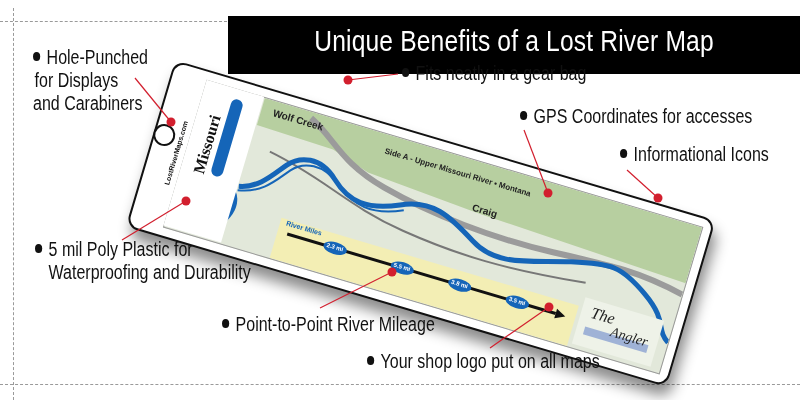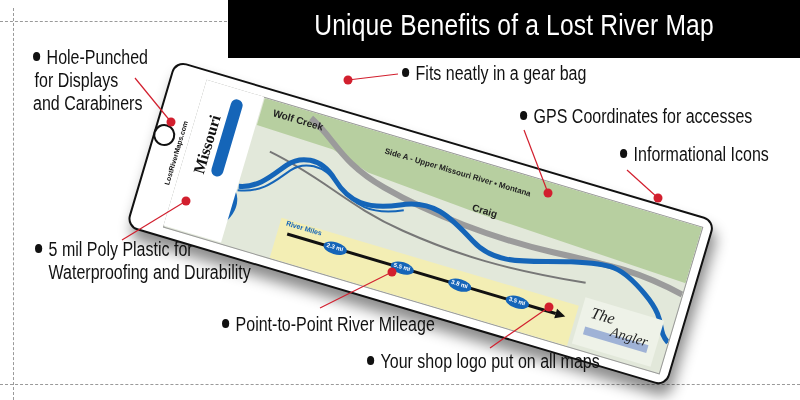--- a/index.html
+++ b/index.html
@@ -1,19 +1,19 @@
 <!DOCTYPE html>
 <html><head>
 <meta charset="utf-8">
 <style>
   html,body{margin:0;padding:0;}
   body{width:800px;height:400px;background:#fff;position:relative;overflow:hidden;font-family:"Liberation Sans",sans-serif;}
   .dash-h{position:absolute;left:0;height:0;border-top:1.5px dashed #9a9a9a;}
   .dash-v{position:absolute;width:0;border-left:1.5px dashed #9a9a9a;}
-  .banner{position:absolute;left:228px;top:0;width:572px;height:58px;background:#000;}
+  .banner{position:absolute;left:228px;top:16px;width:572px;height:58px;background:#000;}
   .banner-title{position:absolute;left:0;right:0;top:8px;text-align:center;color:#fff;font-family:"Liberation Sans Narrow","Liberation Sans",sans-serif;font-size:30px;transform:scaleX(.82);transform-origin:center;letter-spacing:.2px;}
   .callout{position:absolute;color:#111;font-family:"Liberation Sans",sans-serif;font-size:20px;line-height:23px;transform:scaleX(.8);transform-origin:left top;white-space:nowrap;}
   .callout .bullet{display:inline-block;width:9px;height:9px;border-radius:50%;background:#111;margin-right:8px;vertical-align:middle;position:relative;top:-2px;}
   .card-wrap{position:absolute;left:175px;top:60px;width:560px;height:170px;transform:rotate(16.5deg);transform-origin:0 0;}
   .card{position:absolute;left:0;top:0;width:560px;height:170px;background:#fff;border:2px solid #111;border-radius:12px;box-shadow:6px 10px 14px rgba(0,0,0,.45);}
   .hole{position:absolute;left:-2px;top:62px;width:18px;height:18px;border:2px solid #111;border-radius:50%;background:#fff;}
   .map{position:absolute;left:34px;top:8px;width:516px;height:152px;background:#e2e8da;border:1px solid #999;overflow:hidden;}
   .side-strip{position:absolute;left:34px;top:8px;width:60px;height:152px;background:#fff;}
   .brand{position:absolute;font-family:"Liberation Serif",serif;font-weight:bold;color:#111;}
   svg.lines{position:absolute;left:0;top:0;width:800px;height:400px;pointer-events:none;}

